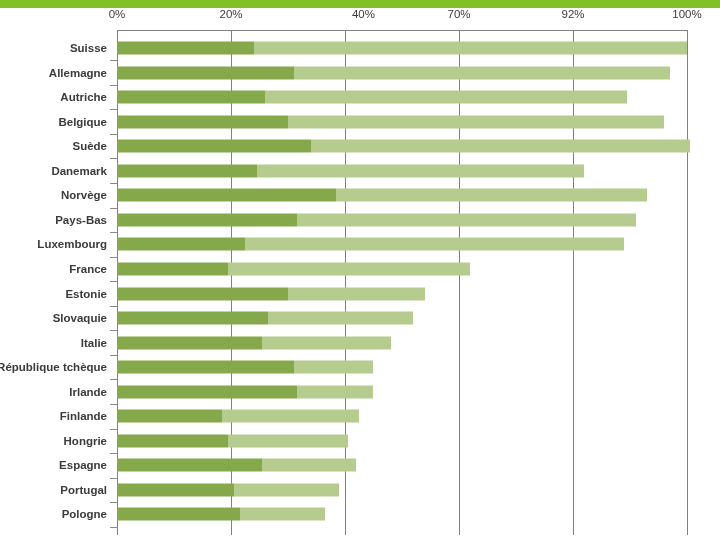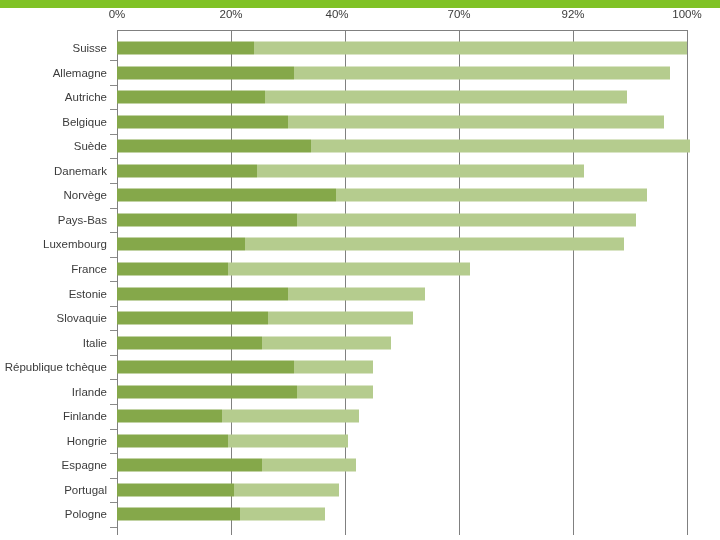--- a/index.html
+++ b/index.html
@@ -58,20 +58,21 @@
     width: 60px;
     margin-left: -30px;
     letter-spacing: 0px;
   }
   #y-labels {
     position: absolute;
     left: 0;
     top: 30px;
     width: 113px;
     height: 505px;
+    font-weight: bold;
   }
   .y-label {
     position: absolute;
     right: 6px;
     width: 200px;
     text-align: right;
     font-size: 11.5px;
     color: #3b3b3b;
     white-space: nowrap;
     transform: translateY(-50%);
@@ -147,21 +148,21 @@
       <div class="y-tick" style="top: 496.725px;"></div>
     </div>
 
   <div id="plot">
     <div id="axis-top-line"></div>
   <div class="gridline" style="left: 0px;"></div>
       <div class="x-tick-label" style="left: 0px; top: -22px;">0%</div>
       <div class="gridline" style="left: 114px;"></div>
       <div class="x-tick-label" style="left: 114px; top: -22px;">20%</div>
       <div class="gridline" style="left: 228px;"></div>
-      <div class="x-tick-label" style="left: 220px; top: -22px;">40%</div>
+      <div class="x-tick-label" style="left: 228px; top: -22px; text-align: right;">40%</div>
       <div class="gridline" style="left: 342px;"></div>
       <div class="x-tick-label" style="left: 342px; top: -22px;">70%</div>
       <div class="gridline" style="left: 456px;"></div>
       <div class="x-tick-label" style="left: 456px; top: -22px;">92%</div>
       <div class="gridline" style="left: 570px;"></div>
       <div class="x-tick-label" style="left: 570px; top: -22px;">100%</div>
       <div class="bar-row" style="top: 18px;">
         <div class="seg seg-dark" style="width: 136.8px; background: rgb(133, 168, 74);"></div>
         <div class="seg seg-light" style="left: 136.8px; width: 433.2px; background: rgb(181, 204, 142);"></div>
       </div>

